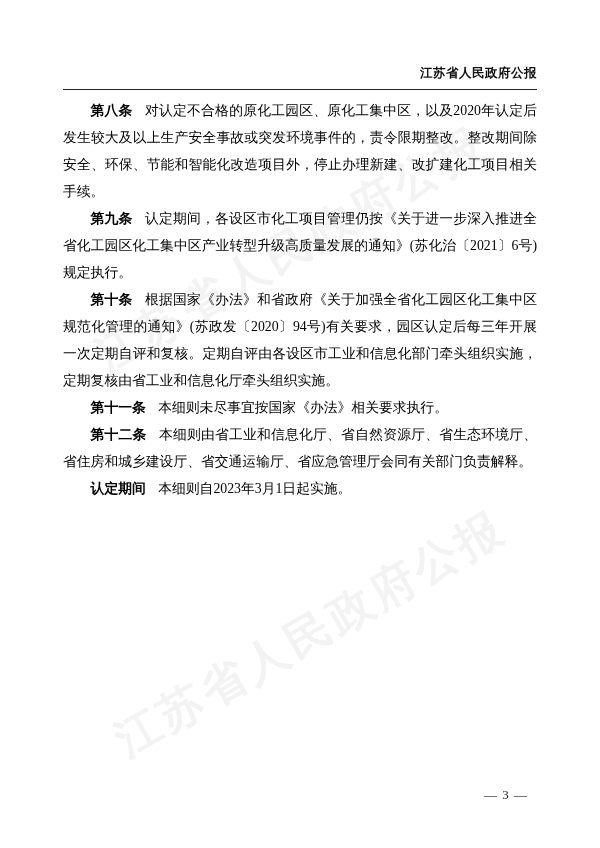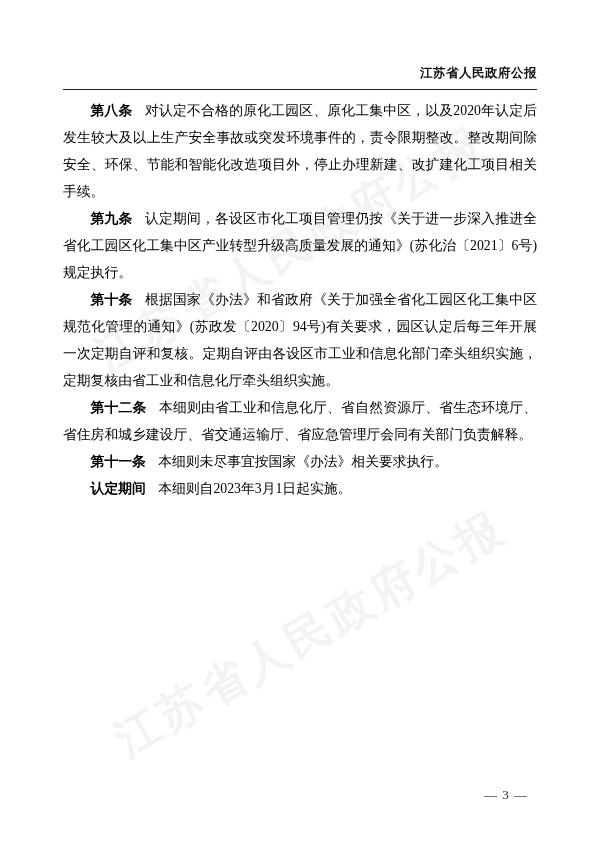--- a/index.html
+++ b/index.html
@@ -81,21 +81,21 @@
   <div class="watermark wm-lower">江苏省人民政府公报</div>
 
   <div class="content">
     <div class="header-title">江苏省人民政府公报</div>
     <div class="header-rule"></div>
 
     <div class="doc-body">
       <p class="article"><span class="art-num">第八条</span><span>对认定不合格的原化工园区、原化工集中区，以及2020年认定后发生较大及以上生产安全事故或突发环境事件的，责令限期整改。整改期间除安全、环保、节能和智能化改造项目外，停止办理新建、改扩建化工项目相关手续。</span></p>
       <p class="article"><span class="art-num">第九条</span><span>认定期间，各设区市化工项目管理仍按《关于进一步深入推进全省化工园区化工集中区产业转型升级高质量发展的通知》(苏化治〔2021〕6号)规定执行。</span></p>
       <p class="article"><span class="art-num">第十条</span><span>根据国家《办法》和省政府《关于加强全省化工园区化工集中区规范化管理的通知》(苏政发〔2020〕94号)有关要求，园区认定后每三年开展一次定期自评和复核。定期自评由各设区市工业和信息化部门牵头组织实施，定期复核由省工业和信息化厅牵头组织实施。</span></p>
+      <p class="article"><span class="art-num">第十一条</span><span>本细则未尽事宜按国家《办法》相关要求执行。</span></p>
       <p class="article"><span class="art-num">第十二条</span><span>本细则由省工业和信息化厅、省自然资源厅、省生态环境厅、省住房和城乡建设厅、省交通运输厅、省应急管理厅会同有关部门负责解释。</span></p>
-      <p class="article"><span class="art-num">第十一条</span><span>本细则未尽事宜按国家《办法》相关要求执行。</span></p>
       <p class="article"><span class="art-num">认定期间</span><span>本细则自2023年3月1日起实施。</span></p>
     </div>
   </div>
 
   <div class="footer">— 3 —</div>
 
 </div>
 
 </body></html>

